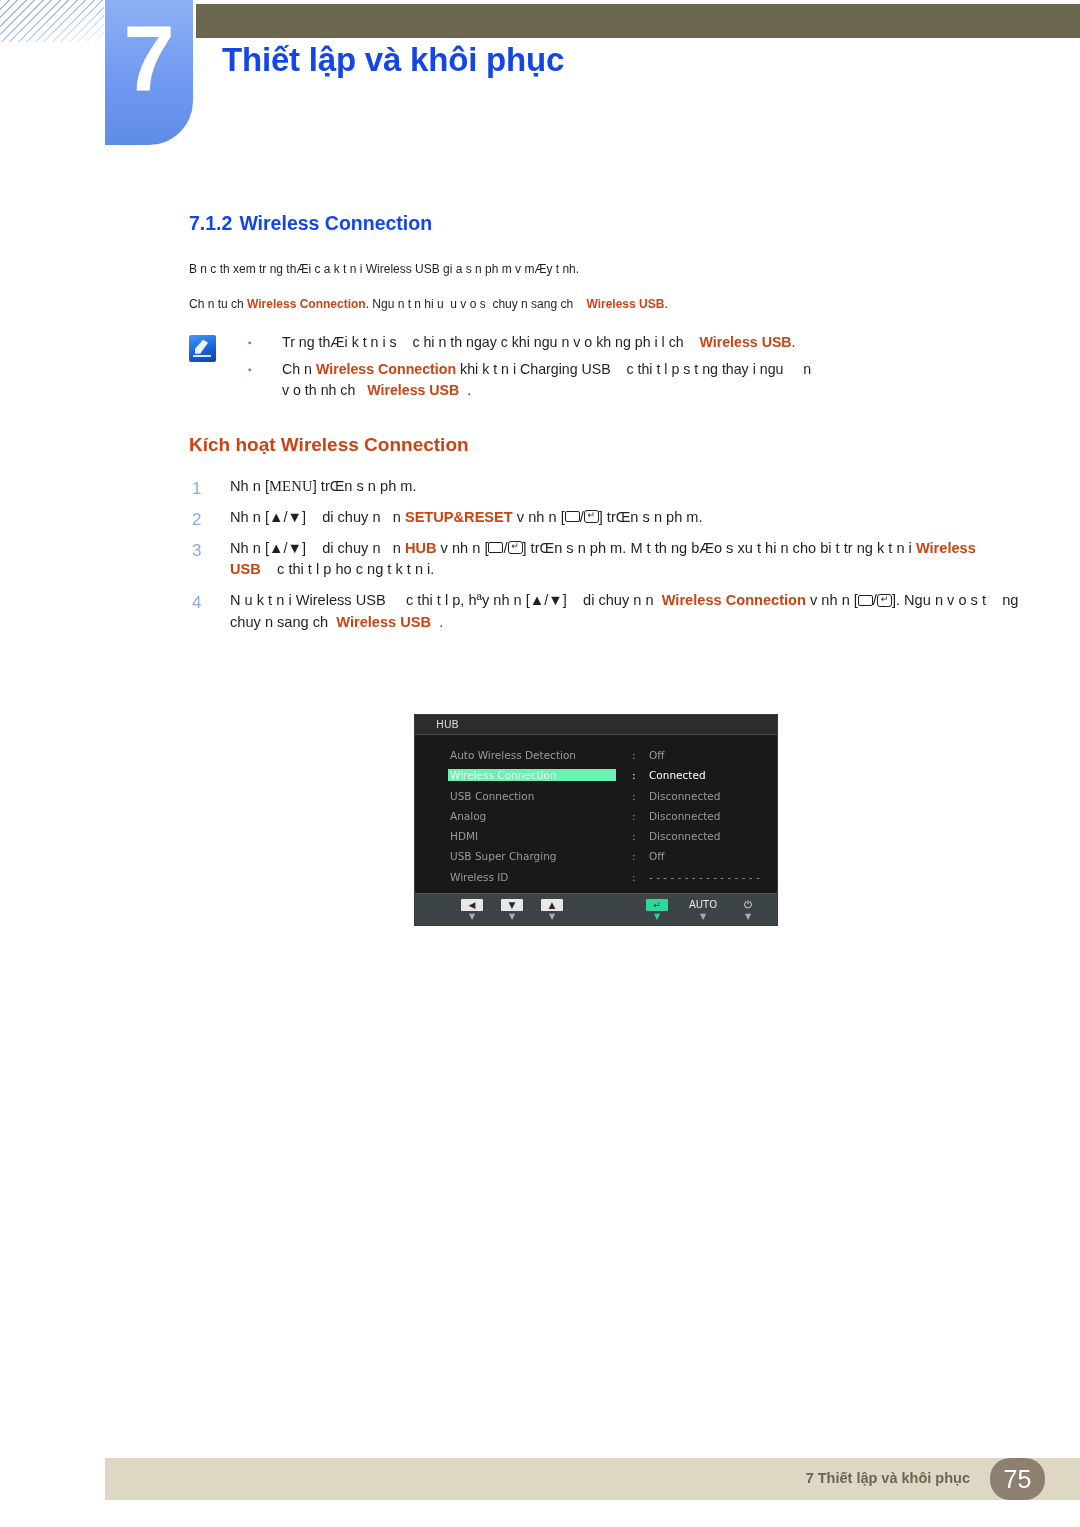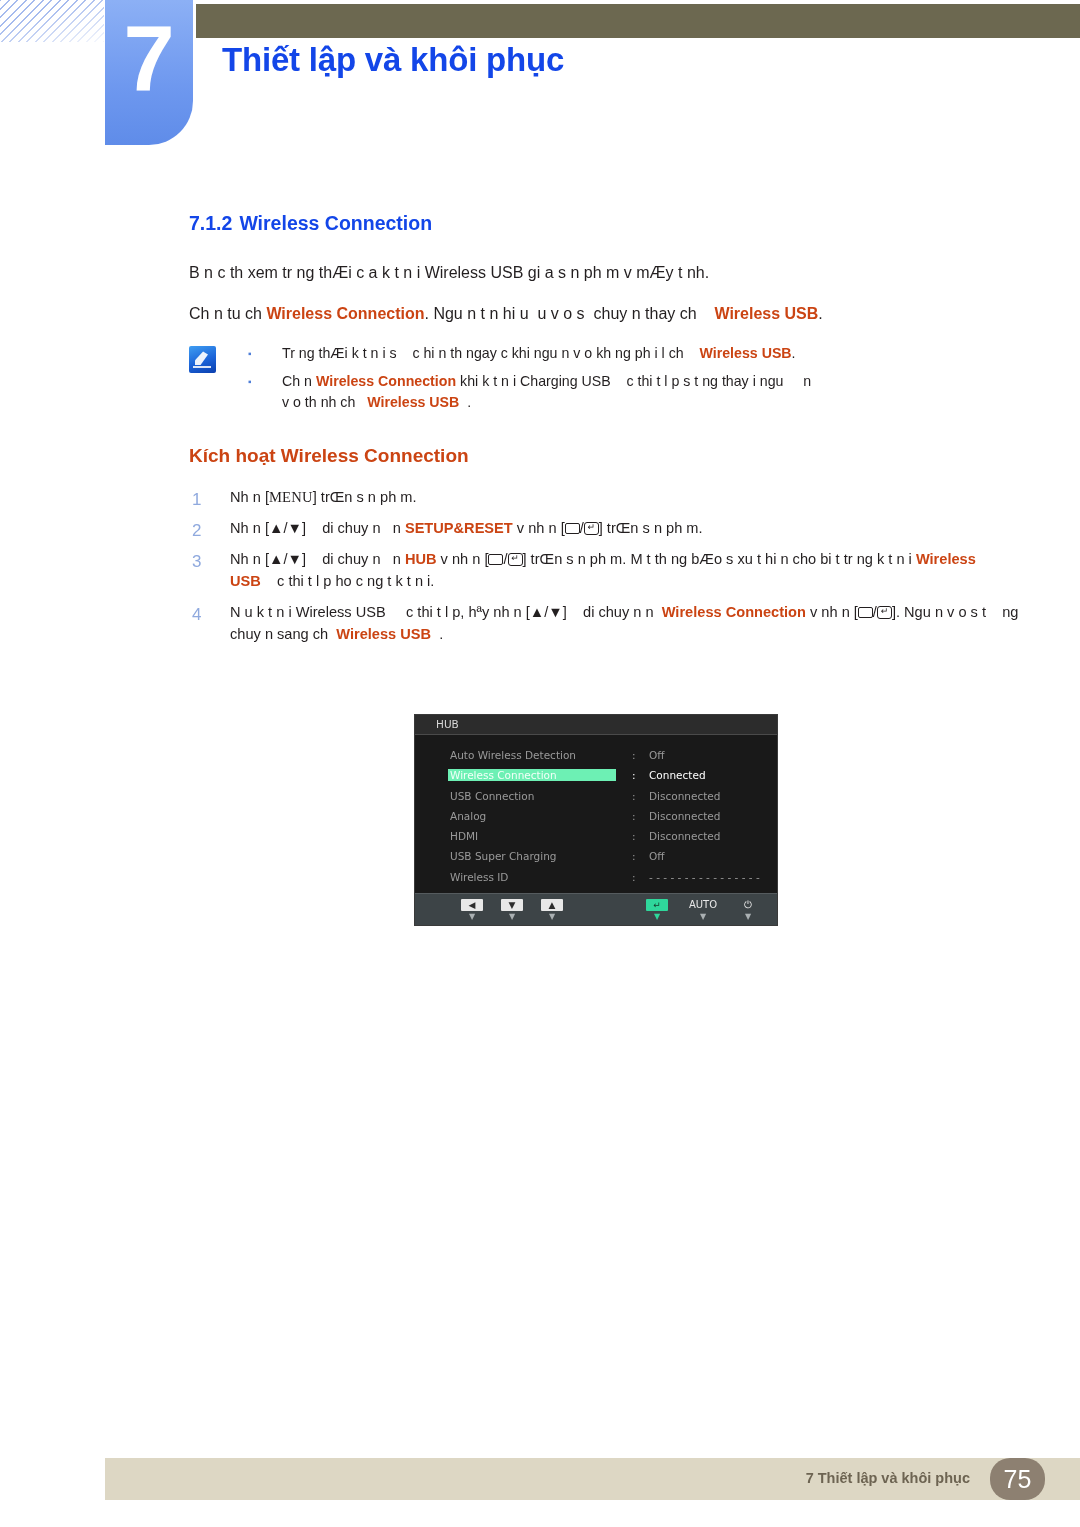--- a/index.html
+++ b/index.html
@@ -84,21 +84,21 @@
 
   .sec-heading {
     color: #1346e8;
     font-size: 19.5px;
     font-weight: bold;
     margin: 0 0 26px 0;
   }
   .sec-heading .num { margin-right: 7px; }
 
   p.body, div.body {
-    font-size: 16px;
+    font-size: 12px;
     color: #231f20;
     line-height: 1.45;
     margin: 0 0 18px 0;
   }
   .kw {
     color: #cb4413;
     font-weight: bold;
   }
 
   
@@ -366,21 +366,21 @@
 </div>
 
 <div class="content">
 
   <div class="sec-heading">
     <span class="num">7.1.2</span><span>Wireless Connection</span>
   </div>
 
   <p class="body"><span>B n c th  xem tr ng thÆi c a k t n i Wireless USB gi a s n ph m v  mÆy t nh.</span></p>
 
-  <p class="body"><span>Ch n tu ch</span> <span class="kw">Wireless Connection</span><span>. Ngu n t n hi u</span>&nbsp;&nbsp;<span>u v o s</span>&nbsp;&nbsp;<span>chuy n thay ch</span>&nbsp;&nbsp;&nbsp;&nbsp;<span class="kw">Wireless USB</span><span>.</span></p>
+  <p class="body"><span>Ch n tu ch</span> <span class="kw">Wireless Connection</span><span>. Ngu n t n hi u</span>&nbsp;&nbsp;<span>u v o s</span>&nbsp;&nbsp;<span>chuy n sang ch</span>&nbsp;&nbsp;&nbsp;&nbsp;<span class="kw">Wireless USB</span><span>.</span></p>
 
   <div class="note">
     <div class="note-icon"></div>
     <ul class="note-list">
       <li>
         <span class="bullet">▪</span><span>Tr ng thÆi k t n i s</span>&nbsp;&nbsp;&nbsp;&nbsp;<span>c hi n th  ngay c  khi ngu n v o kh ng ph i l  ch</span>&nbsp;&nbsp;&nbsp;&nbsp;<span class="kw">Wireless USB</span><span>.</span>
       </li>
       <li>
         <span class="bullet">▪</span><span>Ch n</span> <span class="kw">Wireless Connection</span> <span>khi k t n i Charging USB</span>&nbsp;&nbsp;&nbsp;&nbsp;<span>c thi t l p s  t  ng thay i ngu</span>&nbsp;&nbsp;&nbsp;&nbsp;&nbsp;<span>n</span><br>
         <span>v o th nh ch</span>&nbsp;&nbsp;&nbsp;<span class="kw">Wireless USB</span>&nbsp;&nbsp;<span>.</span>

